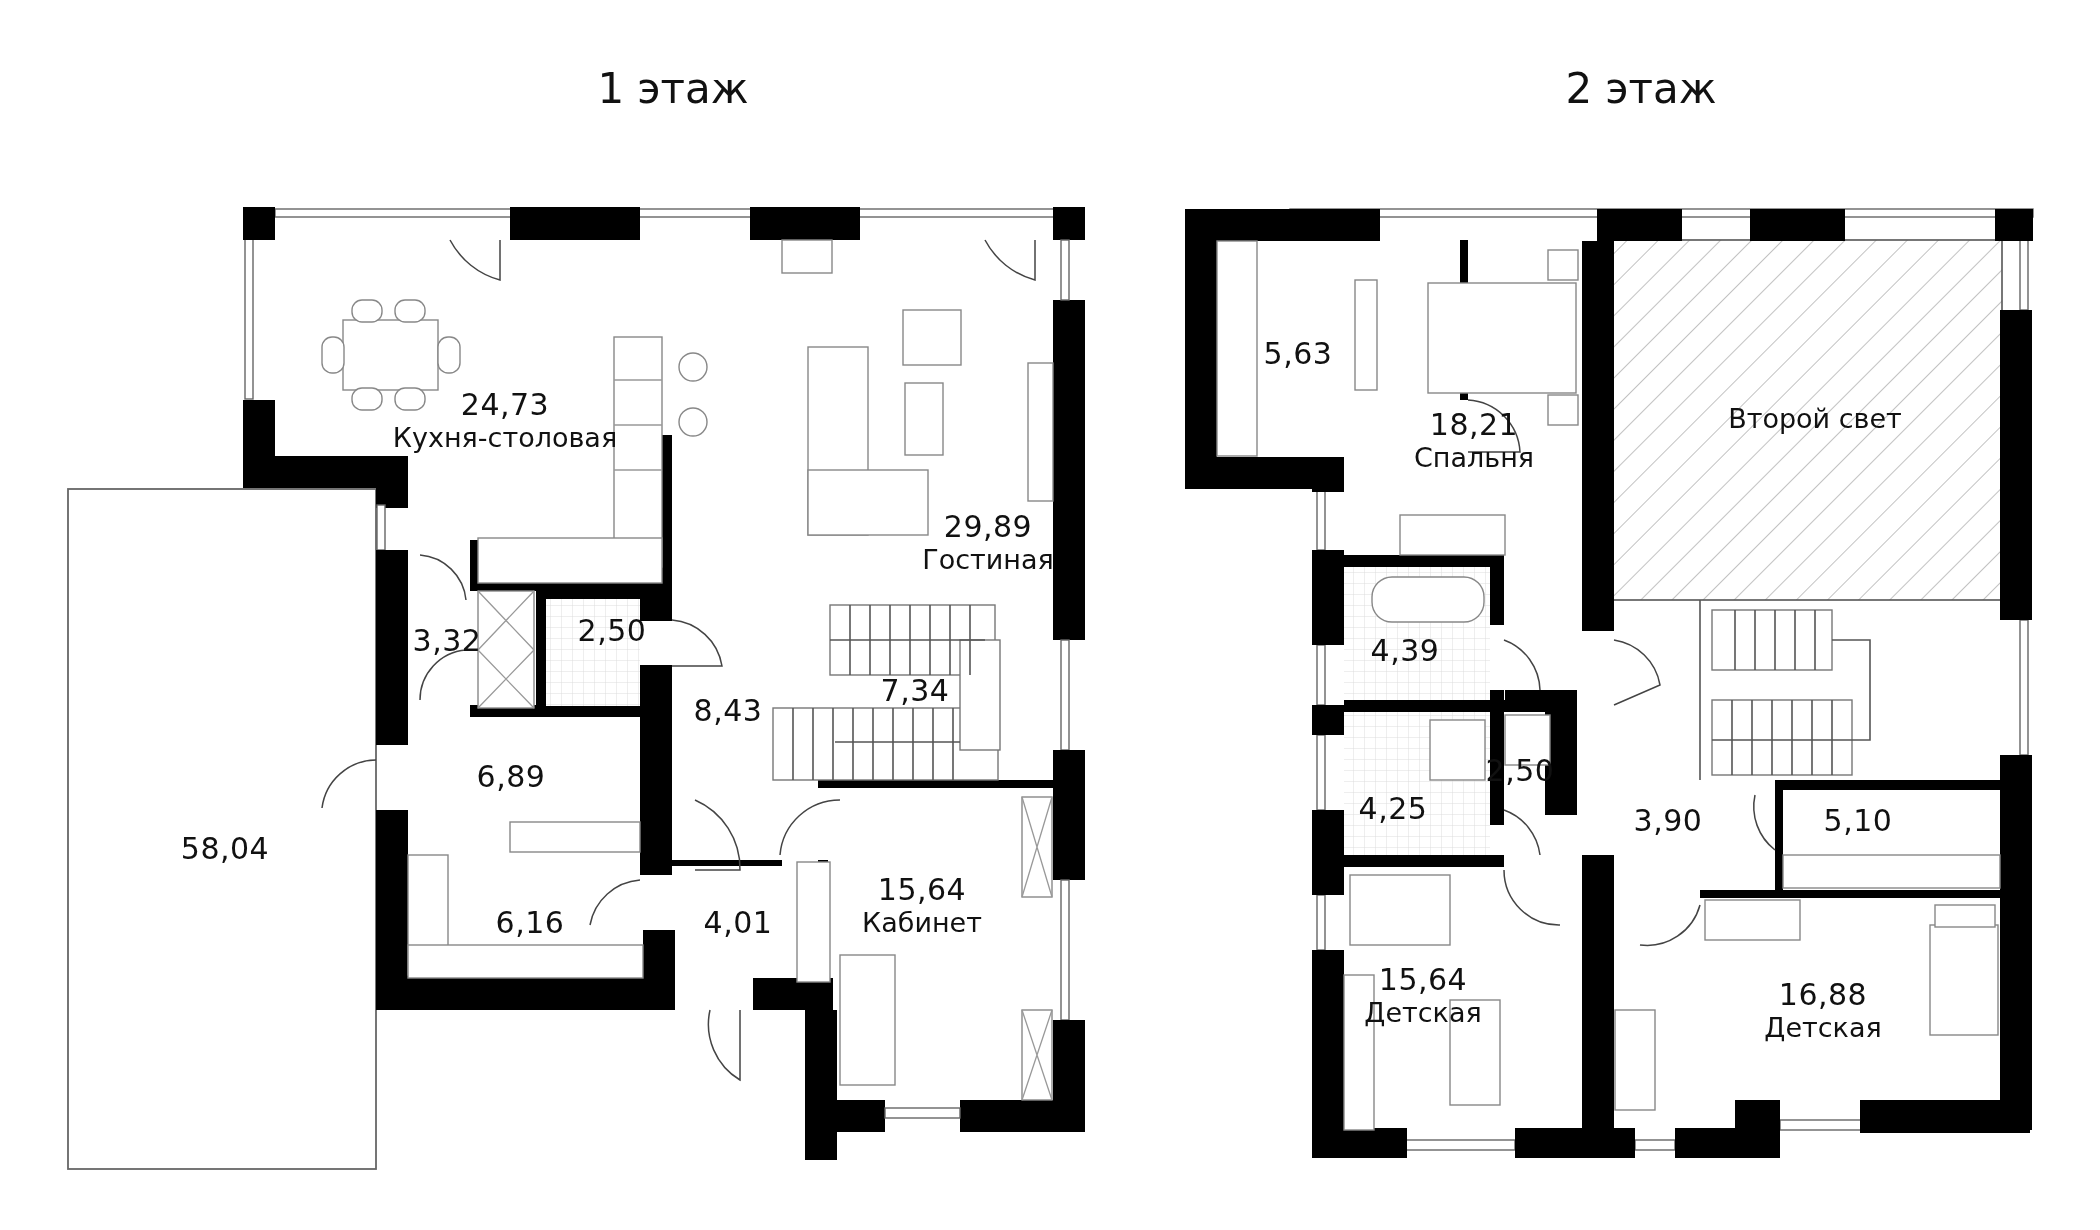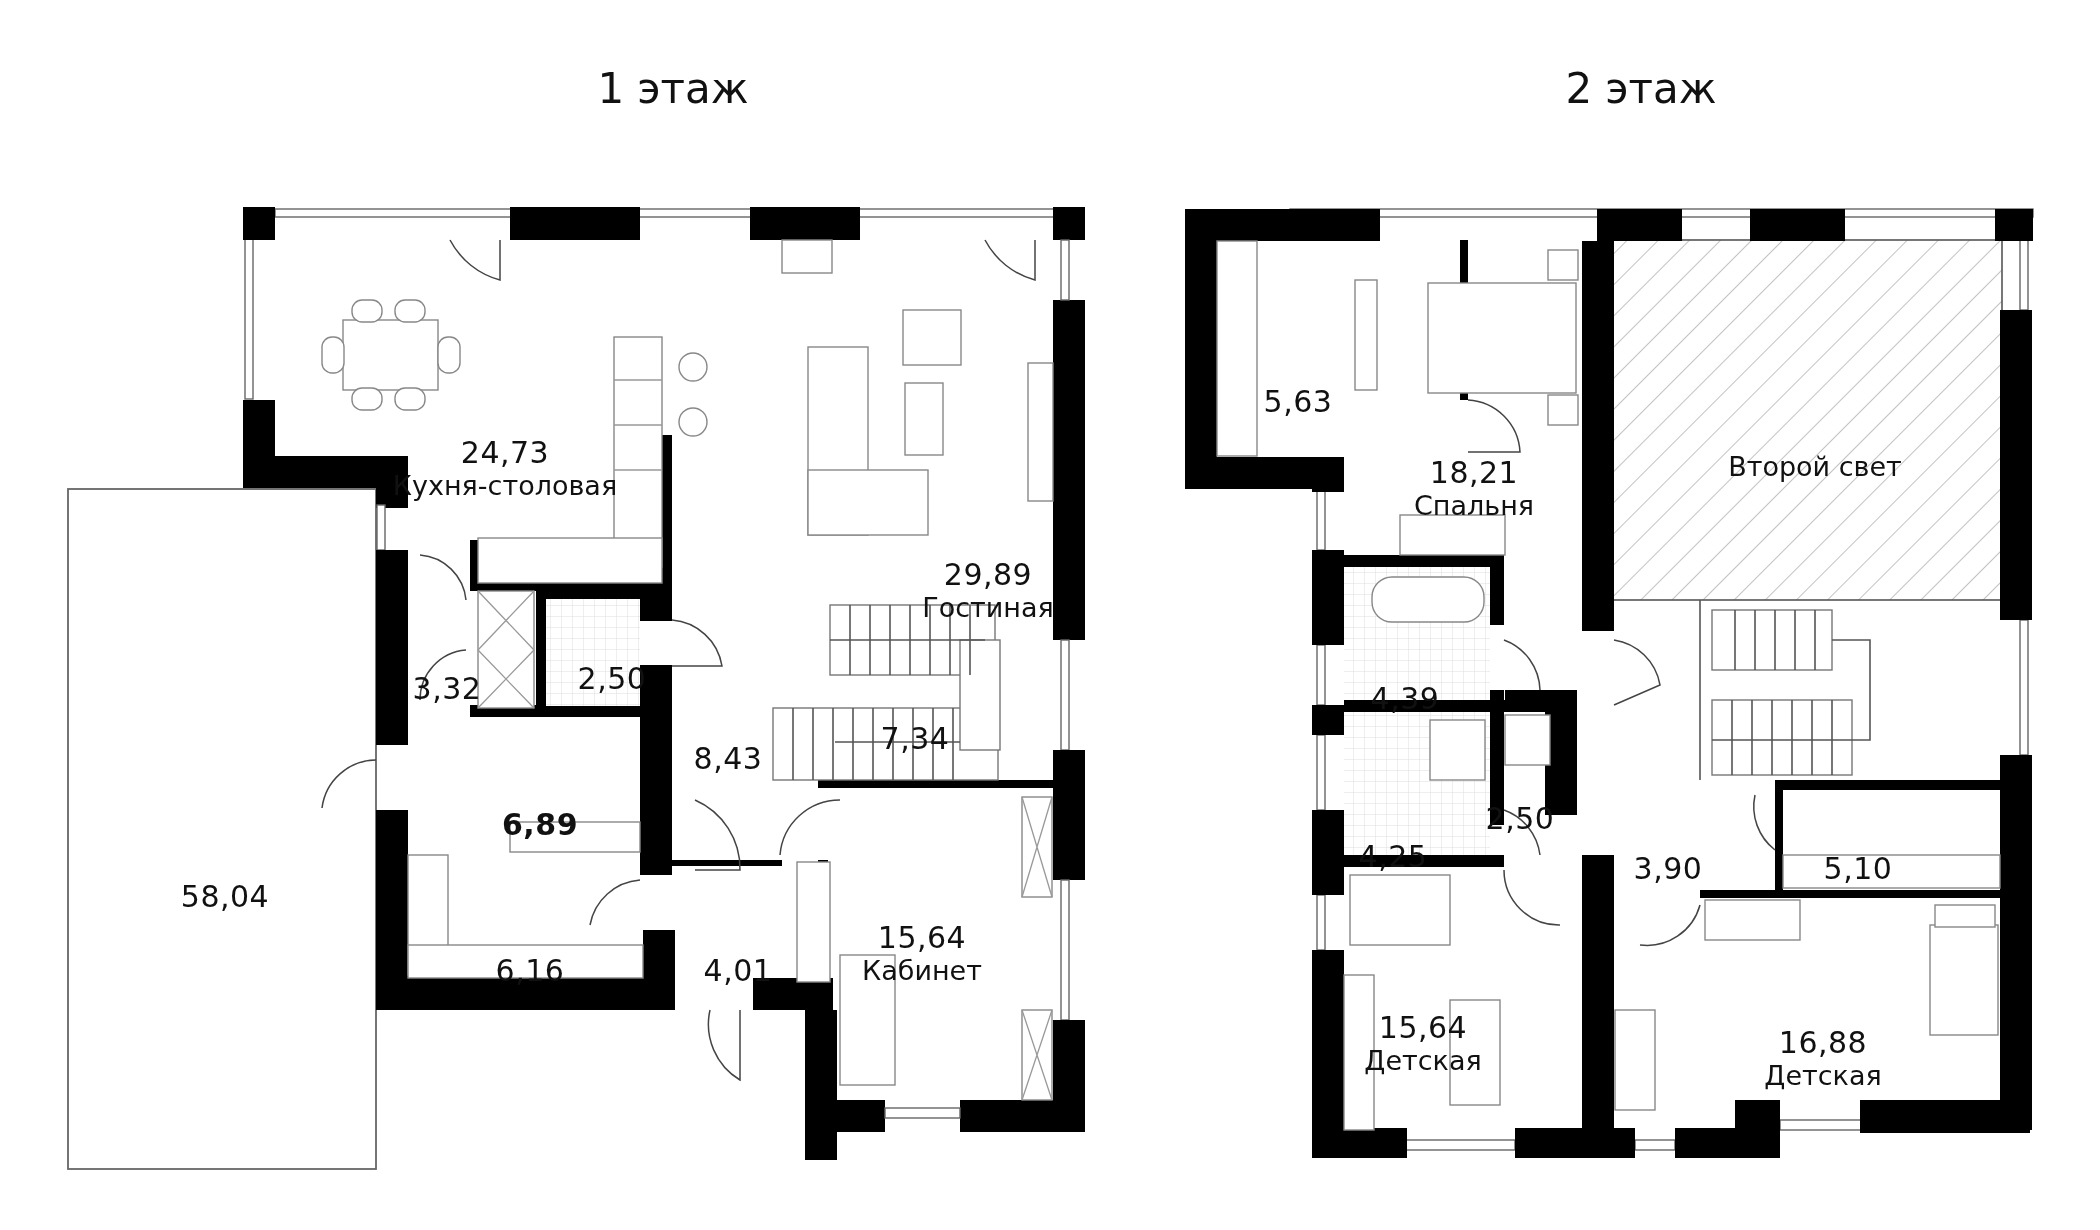--- a/index.html
+++ b/index.html
@@ -12,21 +12,21 @@
   .win { fill:#fff; stroke:#666; stroke-width:1.4; }
   .door { fill:none; stroke:#444; stroke-width:1.5; }
   .furn { fill:#fff; stroke:#888; stroke-width:1.4; }
   .tile { fill:url(#tiles); }
   .hatch { fill:url(#hatch); }
   .stair { fill:#fff; stroke:#777; stroke-width:1.4; }
   .terrace { fill:#fff; stroke:#666; stroke-width:1.8; }
   .area { font-size:30px; letter-spacing:0.5px; }
   .name { font-size:27px; }
   .floor-title { position:absolute; font-size:42px; transform:translate(-50%,-50%); white-space:nowrap; }
-  .roomlbl { position:absolute; transform:translate(-50%,-50%); text-align:center;margin-top:48px; }
+  .roomlbl { position:absolute; transform:translate(-50%,-50%); text-align:center; }
   .roomlbl span { display:block; }
 </style>
 </head>
 <body>
 
 <svg class="plan" viewBox="0 0 2100 1230" xmlns="http://www.w3.org/2000/svg">
   <defs>
     <pattern id="tiles" width="11" height="11" patternUnits="userSpaceOnUse">
       <rect width="11" height="11" fill="#fff"></rect>
       <path d="M0 0H11M0 0V11" stroke="#ddd" stroke-width="1"></path>
@@ -253,21 +253,21 @@
 </div>
 <div class="roomlbl" style="left:612px; top:630px;">
   <span class="area">2,50</span>
 </div>
 <div class="roomlbl" style="left:728px; top:710px;">
   <span class="area">8,43</span>
 </div>
 <div class="roomlbl" style="left:915px; top:690px;">
   <span class="area">7,34</span>
 </div>
-<div class="roomlbl" style="left:540px; top:776px;font-weight:bold;">
+<div class="roomlbl" style="left:511px; top:776px;">
   <span class="area">6,89</span>
 </div>
 <div class="roomlbl" style="left:530px; top:922px;">
   <span class="area">6,16</span>
 </div>
 <div class="roomlbl" style="left:738px; top:922px;">
   <span class="area">4,01</span>
 </div>
 <div class="roomlbl" style="left:922px; top:905px;">
   <span class="area">15,64</span>

